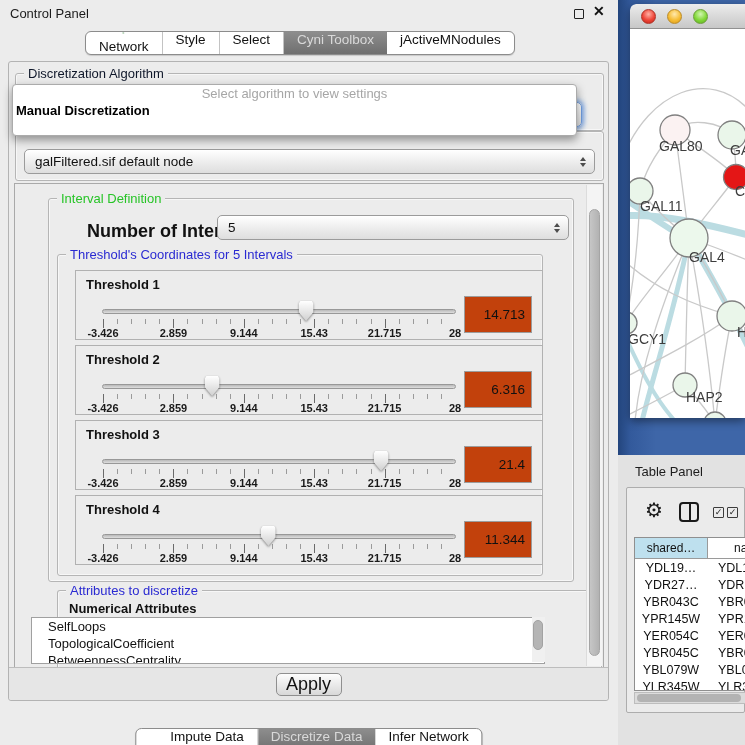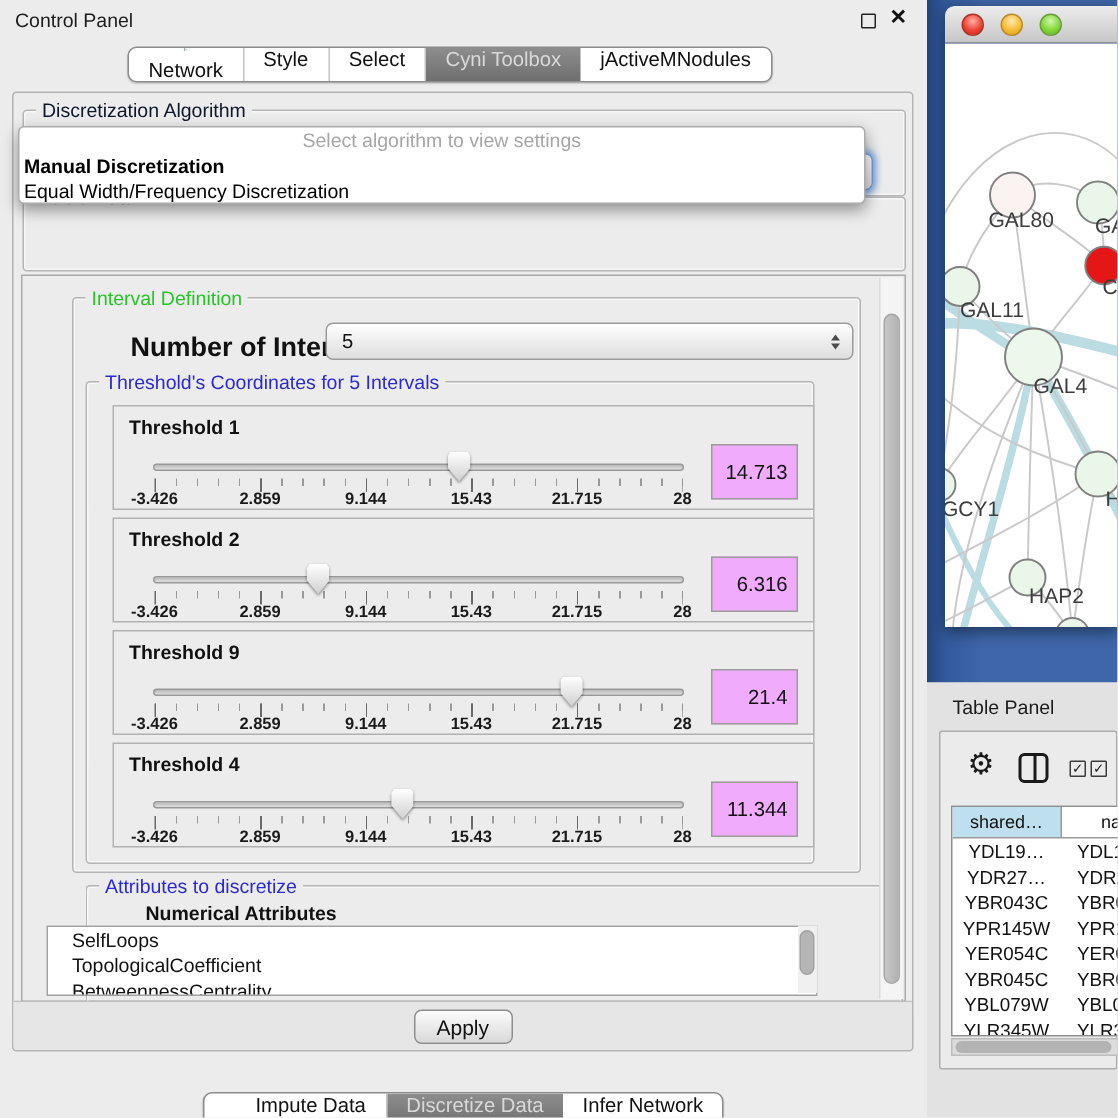--- a/index.html
+++ b/index.html
@@ -55,32 +55,32 @@
   .ticks-minor { position:absolute; left:0; right:0; top:9px; height:5px;
            background:repeating-linear-gradient(90deg,#9a9a9a 0 1px,transparent 1px 4%); }
   .ticks-major { position:absolute; left:0; right:0; top:9px; height:9px;
            background:repeating-linear-gradient(90deg,#6a6a6a 0 1px,transparent 1px 20%); }
   .axis { position:absolute; left:0; right:0; top:17px; height:12px; }
   .axis .axis-lab { position:absolute; transform:translateX(-50%); font-size:11px; font-weight:bold; color:#1a1a1a; white-space:nowrap; }
   .thumb-wrap { position:absolute; top:-9px; width:15px; height:20px; transform:translateX(-50%);
            filter:drop-shadow(0 1px 1px rgba(0,0,0,.45)); }
   .thumb-shape { width:100%; height:100%; background:linear-gradient(#ffffff,#d0d0d0);
            clip-path:polygon(12% 0,88% 0,100% 14%,100% 55%,50% 100%,0 55%,0 14%); }
-  .valbox { position:absolute; right:10px; top:25px; width:58px; height:37px; background:#f0abfc; border:1px solid #9c9c9c;
+  .valbox { position:absolute; right:10px; top:25px; width:68px; height:37px; background:#c2410c; border:1px solid #9c9c9c;
            display:flex; align-items:center; justify-content:flex-end; padding-right:6px; font-size:13.5px;margin-left:32px; }
 
   
   .attr-list { position:absolute; left:16px; top:433px; width:514px; height:47px; background:#fff; border:1px solid #a0a0a0; overflow:hidden; font-size:13px; }
   .attr-list .li-item { height:17px; line-height:17px; padding-left:16px; }
   .attr-sb { position:absolute; right:1px; top:1px; width:13px; bottom:1px; background:#f0f0f0; }
   .attr-sb .thumb { position:absolute; left:1px; top:3px; width:10px; height:30px; background:#b5b5b5; border-radius:5px; border:1px solid #a2a2a2; }
 
   .apply-bar { position:absolute; left:0; bottom:0; width:599px; height:33px; background:#e6e6e6; border-top:1px solid #bdbdbd; border-radius:0 0 3px 3px; z-index:20; }
   .apply-btn { position:absolute; left:50%; transform:translateX(-50%); top:5px; width:66px; height:23px;
-           border:1px solid #8f8f8f; border-radius:5px; background:linear-gradient(#fdfdfd,#d8d8d8); font-size:14px;
+           border:1px solid #8f8f8f; border-radius:5px; background:linear-gradient(#fdfdfd,#d8d8d8); font-size:18px;
            display:flex; align-items:center; justify-content:center; }
 
   
   #desktop { position:absolute; left:618px; top:0; width:127px; height:455px;
              background:linear-gradient(90deg,#23457d,#335a9c 10%,#3e66a8 30%,#3e66a8); }
   #net-window { position:absolute; left:12px; top:4px; width:115px; height:414px; border-radius:6px 0 0 0;
              box-shadow:0 3px 10px rgba(0,0,0,.45); overflow:hidden; }
   .nw-titlebar { height:25px; background:linear-gradient(#ececec,#c7c7c7); border-bottom:1px solid #919191; position:relative; border-radius:6px 0 0 0; }
   .tl { position:absolute; top:4.5px; width:15px; height:15px; border-radius:50%; }
   .tl.red    { left:11px; background:radial-gradient(circle at 50% 32%, #ffb0a5, #ee4538 55%, #bf2316); border:1px solid #ad3328; }
@@ -150,20 +150,27 @@
       <div class="combo focused" style="left:8px; top:28px; width:558px;">
         <span class="arrows">
             <span class="arr-up"></span>
             <span class="arr-down"></span>
           </span>
       </div>
     </div>
 
     <div class="group" style="left:6px; top:69px; width:589px; height:50px;">
       <div class="group-label lab-dark">Table Data</div>
+      <div class="combo" style="left:8px; top:17px; width:571px;">
+        <span>galFiltered.sif default node</span>
+        <span class="arrows">
+            <span class="arr-up"></span>
+            <span class="arr-down"></span>
+          </span>
+      </div>
     </div>
 
     <div class="scrollpane">
 
       <div class="group" style="left:33px; top:14px; width:526px; height:384px;">
         <div class="group-label lab-green">Interval Definition</div>
 
         <div style="position:absolute; left:38px; top:22px; font-size:18px; font-weight:bold;">Number of Intervals</div>
         <div class="combo" style="left:168px; top:16px; width:352px;">
           <span>5</span>
@@ -210,21 +217,21 @@
                   <span class="axis-lab" style="left: 100%;">28</span>
                 </div>
               <div class="thumb-wrap" style="left: 31%;">
                   <div class="thumb-shape"></div>
                 </div>
             </div>
             <div class="valbox">6.316</div>
           </div>
 
           <div class="thr" style="top:165px;">
-            <div class="t-label">Threshold 9</div>
+            <div class="t-label">Threshold 3</div>
             <div class="track">
               <div class="ticks-minor"></div>
               <div class="ticks-major"></div>
               <div class="axis">
                   <span class="axis-lab" style="left: 0%;">-3.426</span>
                   <span class="axis-lab" style="left: 20%;">2.859</span>
                   <span class="axis-lab" style="left: 40%;">9.144</span>
                   <span class="axis-lab" style="left: 60%;">15.43</span>
                   <span class="axis-lab" style="left: 80%;">21.715</span>
                   <span class="axis-lab" style="left: 100%;">28</span>
@@ -253,21 +260,21 @@
                   <div class="thumb-shape"></div>
                 </div>
             </div>
             <div class="valbox">11.344</div>
           </div>
         </div>
       </div>
 
       <div class="group" style="left:42px; top:406px; width:545px; height:90px; border-bottom:none;">
         <div class="group-label lab-blue">Attributes to discretize</div>
-        <div style="position:absolute; left:11px; top:10px; font-size:13px; font-weight:bold;margin-left:28px;">Numerical Attributes</div>
+        <div style="position:absolute; left:11px; top:10px; font-size:13px; font-weight:bold;">Numerical Attributes</div>
       </div>
       <div class="attr-list">
           <div class="li-item">SelfLoops</div>
           <div class="li-item">TopologicalCoefficient</div>
           <div class="li-item">BetweennessCentrality</div>
         </div>
       <div class="attr-sb" style="left:517px; top:433px; width:13px; height:45px;">
           <div class="thumb"></div>
         </div>
 
@@ -277,21 +284,20 @@
     </div>
 
     <div class="apply-bar">
       <div class="apply-btn">Apply</div>
     </div>
   </div>
 
   <div class="popup">
     <div class="ph">Select algorithm to view settings</div>
     <div class="item b">Manual Discretization</div>
-    <div class="item">Equal Width/Frequency Discretization</div>
   </div>
 
   <div class="tabbar" id="bottom-tabs">
     <div class="tab">
         <span>Impute Data</span>
       </div>
     <div class="tab sel">
         <span>Discretize Data</span>
       </div>
     <div class="tab">

